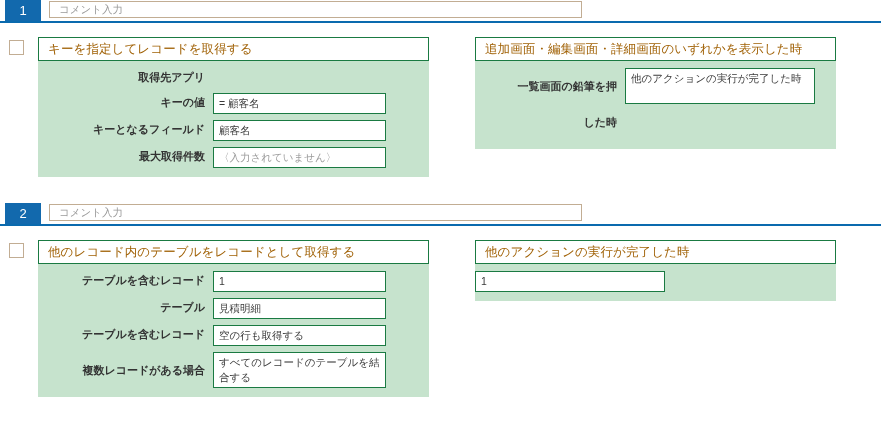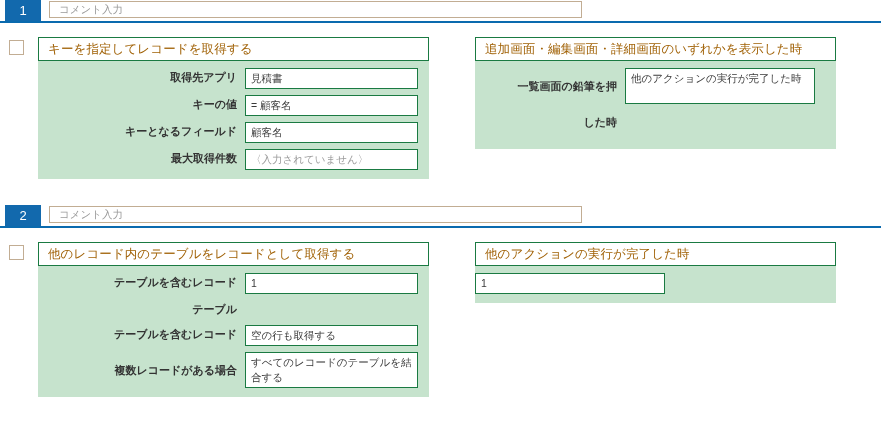--- a/index.html
+++ b/index.html
@@ -134,21 +134,21 @@
   .field-label {
     font-size: 11px;
     font-weight: bold;
     color: #333333;
     text-align: right;
     padding-right: 8px;
     box-sizing: border-box;
     flex: 0 0 auto;
     line-height: 19px;
   }
-  .card-left  .field-label { width: 207px; }
+  .card-left  .field-label { width: 175px; }
   .card-right .field-label { width: 150px; padding-left: 34px; }
 
   .field-value {
     background: #ffffff;
     border: 1px solid #1a7a42;
     box-sizing: border-box;
     min-height: 19px;
     padding: 2px 5px 2px 5px;
     font-size: 10.5px;
     line-height: 15px;
@@ -184,21 +184,20 @@
 
       <div class="col-left">
         <div class="row-check"></div>
 
         <div class="card card-left">
           <div class="card-title">キーを指定してレコードを取得する</div>
           <div class="card-body">
 
             <div class="field-row">
               <div class="field-label">取得先アプリ</div>
-              <div class="field-value">見積書</div>
             </div>
 
             <div class="field-row">
               <div class="field-label">キーの値</div>
               <div class="field-value">= 顧客名</div>
             </div>
 
             <div class="field-row">
               <div class="field-label">キーとなるフィールド</div>
               <div class="field-value">顧客名</div>
@@ -246,20 +245,21 @@
           <div class="card-title">他のレコード内のテーブルをレコードとして取得する</div>
           <div class="card-body">
 
             <div class="field-row">
               <div class="field-label">テーブルを含むレコード</div>
               <div class="field-value">1</div>
             </div>
 
             <div class="field-row">
               <div class="field-label">テーブル</div>
+              <div class="field-value">見積明細</div>
             </div>
 
             <div class="field-row">
               <div class="field-label">テーブルを含むレコード</div>
               <div class="field-value">空の行も取得する</div>
             </div>
 
             <div class="field-row tall">
               <div class="field-label">複数レコードがある場合</div>
               <div class="field-value two-line">すべてのレコードのテーブルを結合する</div>

